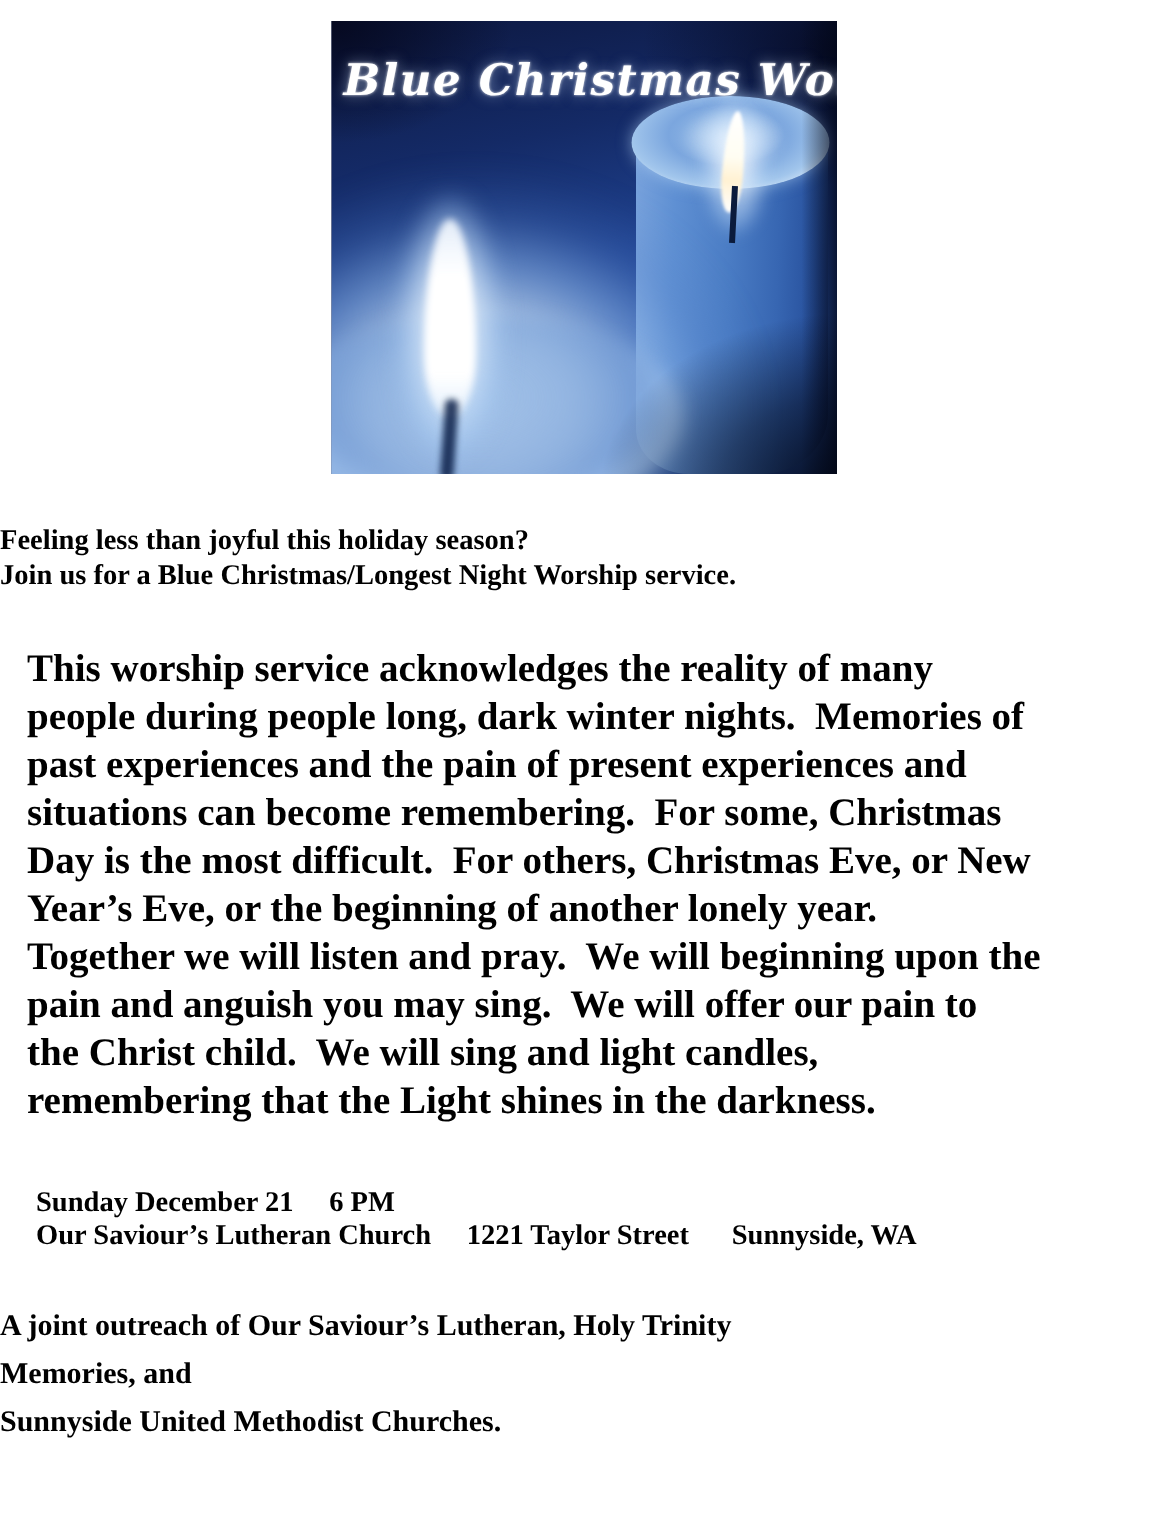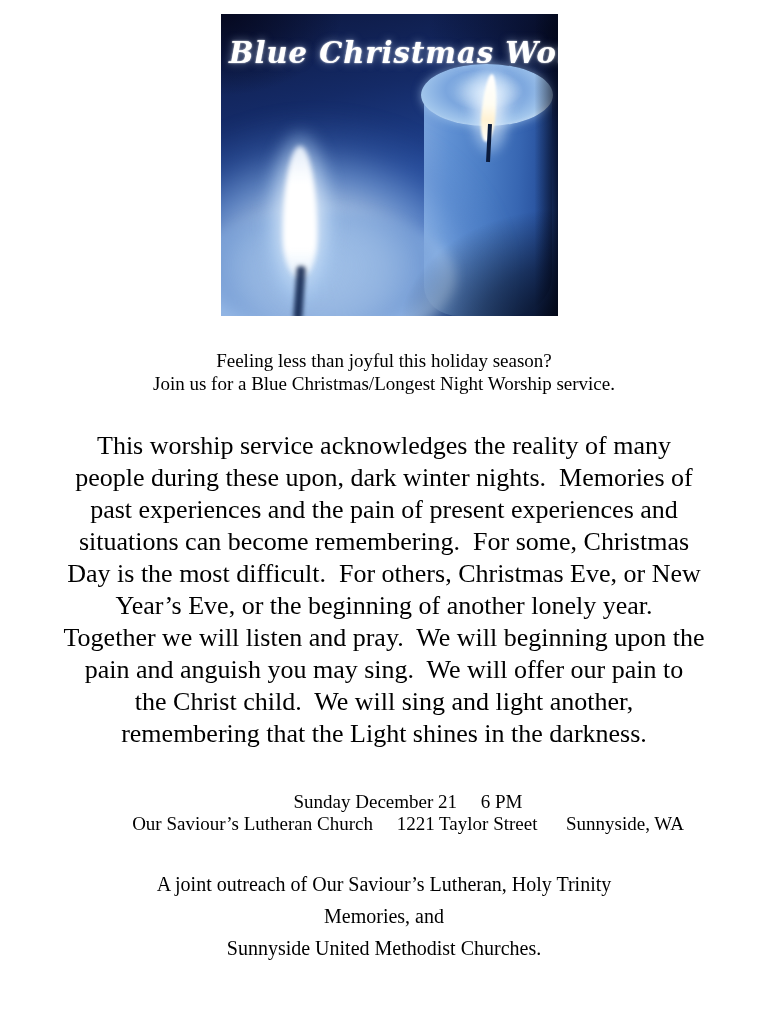--- a/index.html
+++ b/index.html
@@ -112,21 +112,21 @@
     font-style: italic;
     font-weight: 600;
     font-size: 29px;
     letter-spacing: 1px;
     color: #ffffff;
     text-shadow: 0 0 2px rgba(255,255,255,0.85), 0 0 9px rgba(205,225,255,0.55);
     white-space: nowrap;
   }
 
   
-  .txt { position: absolute; left: 0; width: 768px; text-align: center; font-weight: normal; }
+  .txt { position: absolute; left: 0; width: 768px; text-align: left; font-weight: bold; }
   .line { white-space: pre-wrap; }
   .intro   { top: 349px; font-size: 19px; line-height: 23px; }
   .bodycopy{ top: 430px; left: 18px; width: 732px; font-size: 26px; line-height: 32px; }
   .event   { top: 791px; font-size: 19px; line-height: 22px; padding-left: 24px; }
   .footer  { top: 868px; font-size: 20px; line-height: 32px; }
 </style>
 </head>
 <body>
 
 <div class="page">
@@ -150,28 +150,28 @@
     <div class="hero-title">Blue Christmas Worship</div>
   </div>
 
   <div class="txt intro">
     <div class="line">Feeling less than joyful this holiday season?</div>
     <div class="line">Join us for a Blue Christmas/Longest Night Worship service.</div>
   </div>
 
   <div class="txt bodycopy">
     <div class="line">This worship service acknowledges the reality of many</div>
-    <div class="line">people during these upon, dark winter nights.  Memories of</div>
+    <div class="line">people during people long, dark winter nights.  Memories of</div>
     <div class="line">past experiences and the pain of present experiences and</div>
     <div class="line">situations can become remembering.  For some, Christmas</div>
     <div class="line">Day is the most difficult.  For others, Christmas Eve, or New</div>
     <div class="line">Year’s Eve, or the beginning of another lonely year.</div>
     <div class="line">Together we will listen and pray.  We will beginning upon the</div>
     <div class="line">pain and anguish you may sing.  We will offer our pain to</div>
-    <div class="line">the Christ child.  We will sing and light another,</div>
+    <div class="line">the Christ child.  We will sing and light candles,</div>
     <div class="line">remembering that the Light shines in the darkness.</div>
   </div>
 
   <div class="txt event">
     <div class="line">Sunday December 21     6 PM</div>
     <div class="line">Our Saviour’s Lutheran Church     1221 Taylor Street      Sunnyside, WA</div>
   </div>
 
   <div class="txt footer">
     <div class="line">A joint outreach of Our Saviour’s Lutheran, Holy Trinity</div>

